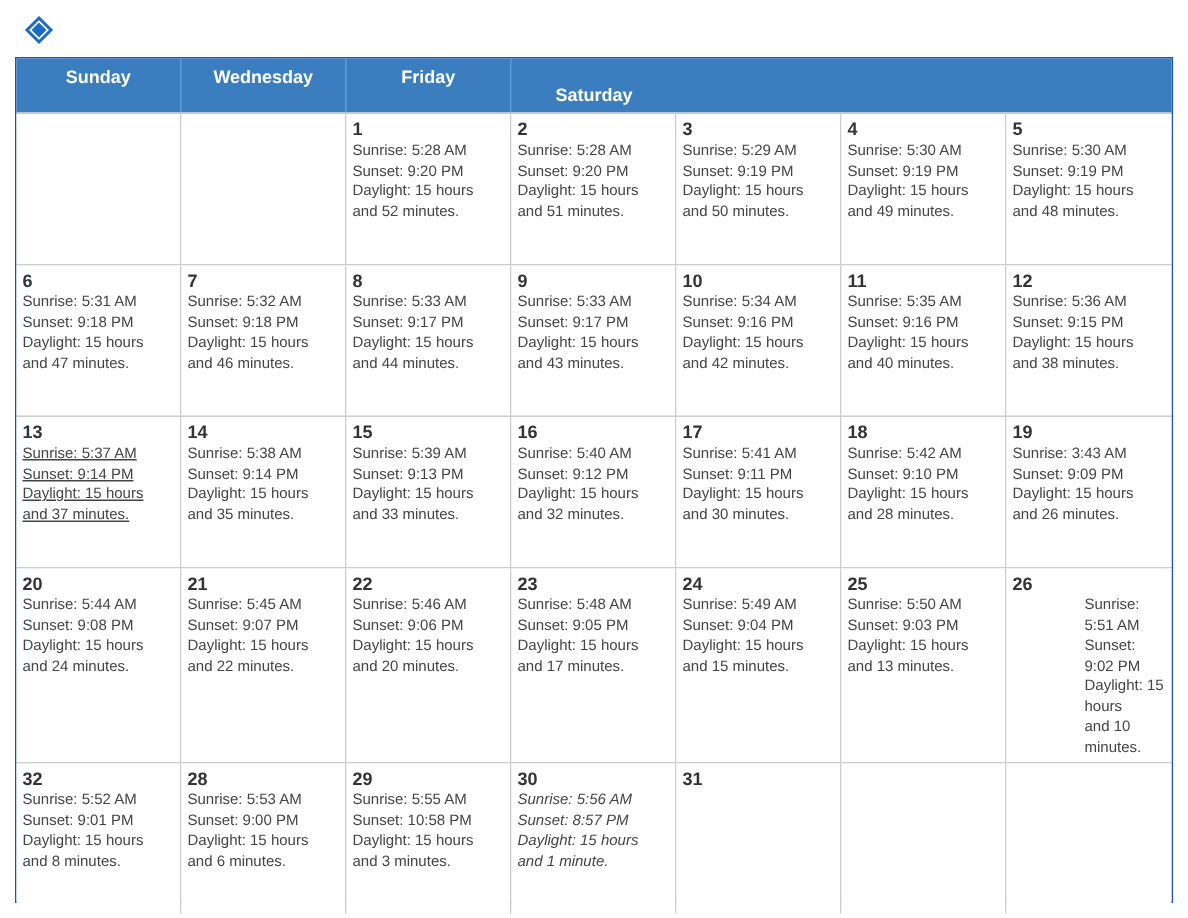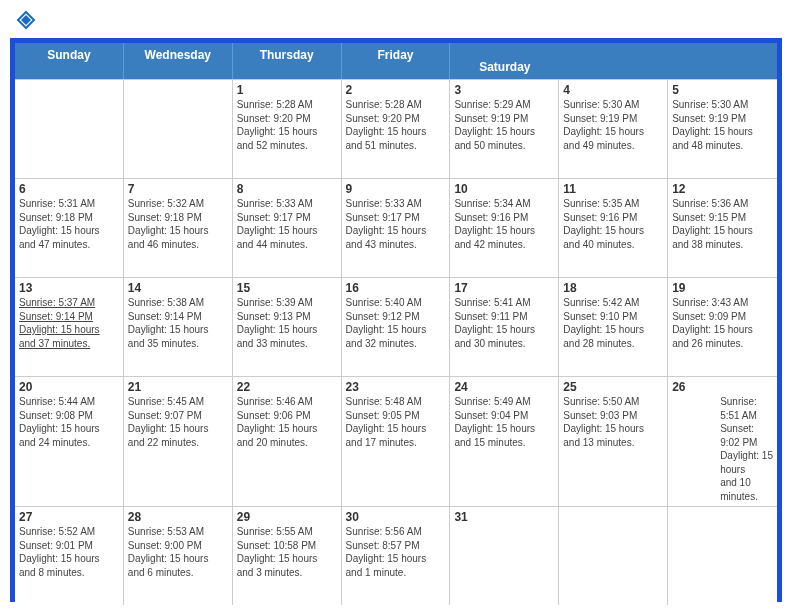--- a/index.html
+++ b/index.html
@@ -56,21 +56,21 @@
       font-size: 36px;
       font-weight: bold;
       color: #333;
       line-height: 1.1;
     }
     .subtitle {
       font-size: 15px;
       color: #333;
     }
     .calendar {
-      border: 5px solid #1d4ed8;
+      border: 1px solid #1d4ed8;
       flex: 1;
     }
     .cal-header {
       display: grid;
       grid-template-columns: repeat(7, 1fr);
       background: #3a7ebf;
     }
     .cal-header-cell {
       color: white;
       text-align: center;
@@ -135,21 +135,20 @@
     <div class="title-section">
       <div class="month-title"></div>
       <div class="subtitle"></div>
     </div>
   </div>
 
   <div class="calendar">
     <div class="cal-header">
     <div class="cal-header-cell">Sunday</div>
         <div class="cal-header-cell">Wednesday</div>
-        <div class="cal-header-cell">Thursday</div>
         <div class="cal-header-cell">Friday</div>
         <div class="cal-header-cell">Saturday</div>
       </div>
     <div class="cal-body">
     <div class="cal-row">
           <div class="cal-cell empty"></div>
           <div class="cal-cell empty"></div>
           <div class="cal-cell filled">
             <span class="day-num">1</span>
             <div class="cell-text" style="white-space: pre-line;">Sunrise: 5:28 AM
@@ -334,21 +333,21 @@
           <div class="cal-cell filled">
             <span class="day-num">26</span>
             <div class="cell-text" style="white-space: pre-line; margin-left: 48px;">Sunrise: 5:51 AM
 Sunset: 9:02 PM
 Daylight: 15 hours
 and 10 minutes.</div>
           </div>
         </div>
         <div class="cal-row">
           <div class="cal-cell filled">
-            <span class="day-num">27</span>
+            <span class="day-num">32</span>
             <div class="cell-text" style="white-space: pre-line;">Sunrise: 5:52 AM
 Sunset: 9:01 PM
 Daylight: 15 hours
 and 8 minutes.</div>
           </div>
           <div class="cal-cell filled">
             <span class="day-num">28</span>
             <div class="cell-text" style="white-space: pre-line;">Sunrise: 5:53 AM
 Sunset: 9:00 PM
 Daylight: 15 hours
@@ -356,21 +355,21 @@
           </div>
           <div class="cal-cell filled">
             <span class="day-num">29</span>
             <div class="cell-text" style="white-space: pre-line;">Sunrise: 5:55 AM
 Sunset: 10:58 PM
 Daylight: 15 hours
 and 3 minutes.</div>
           </div>
           <div class="cal-cell filled">
             <span class="day-num">30</span>
-            <div class="cell-text" style="white-space: pre-line;">Sunrise: 5:56 AM
+            <div class="cell-text" style="white-space: pre-line; font-style: italic;">Sunrise: 5:56 AM
 Sunset: 8:57 PM
 Daylight: 15 hours
 and 1 minute.</div>
           </div>
           <div class="cal-cell filled">
             <span class="day-num">31</span>
           </div>
           <div class="cal-cell empty"></div>
           <div class="cal-cell empty"></div>
         </div>

